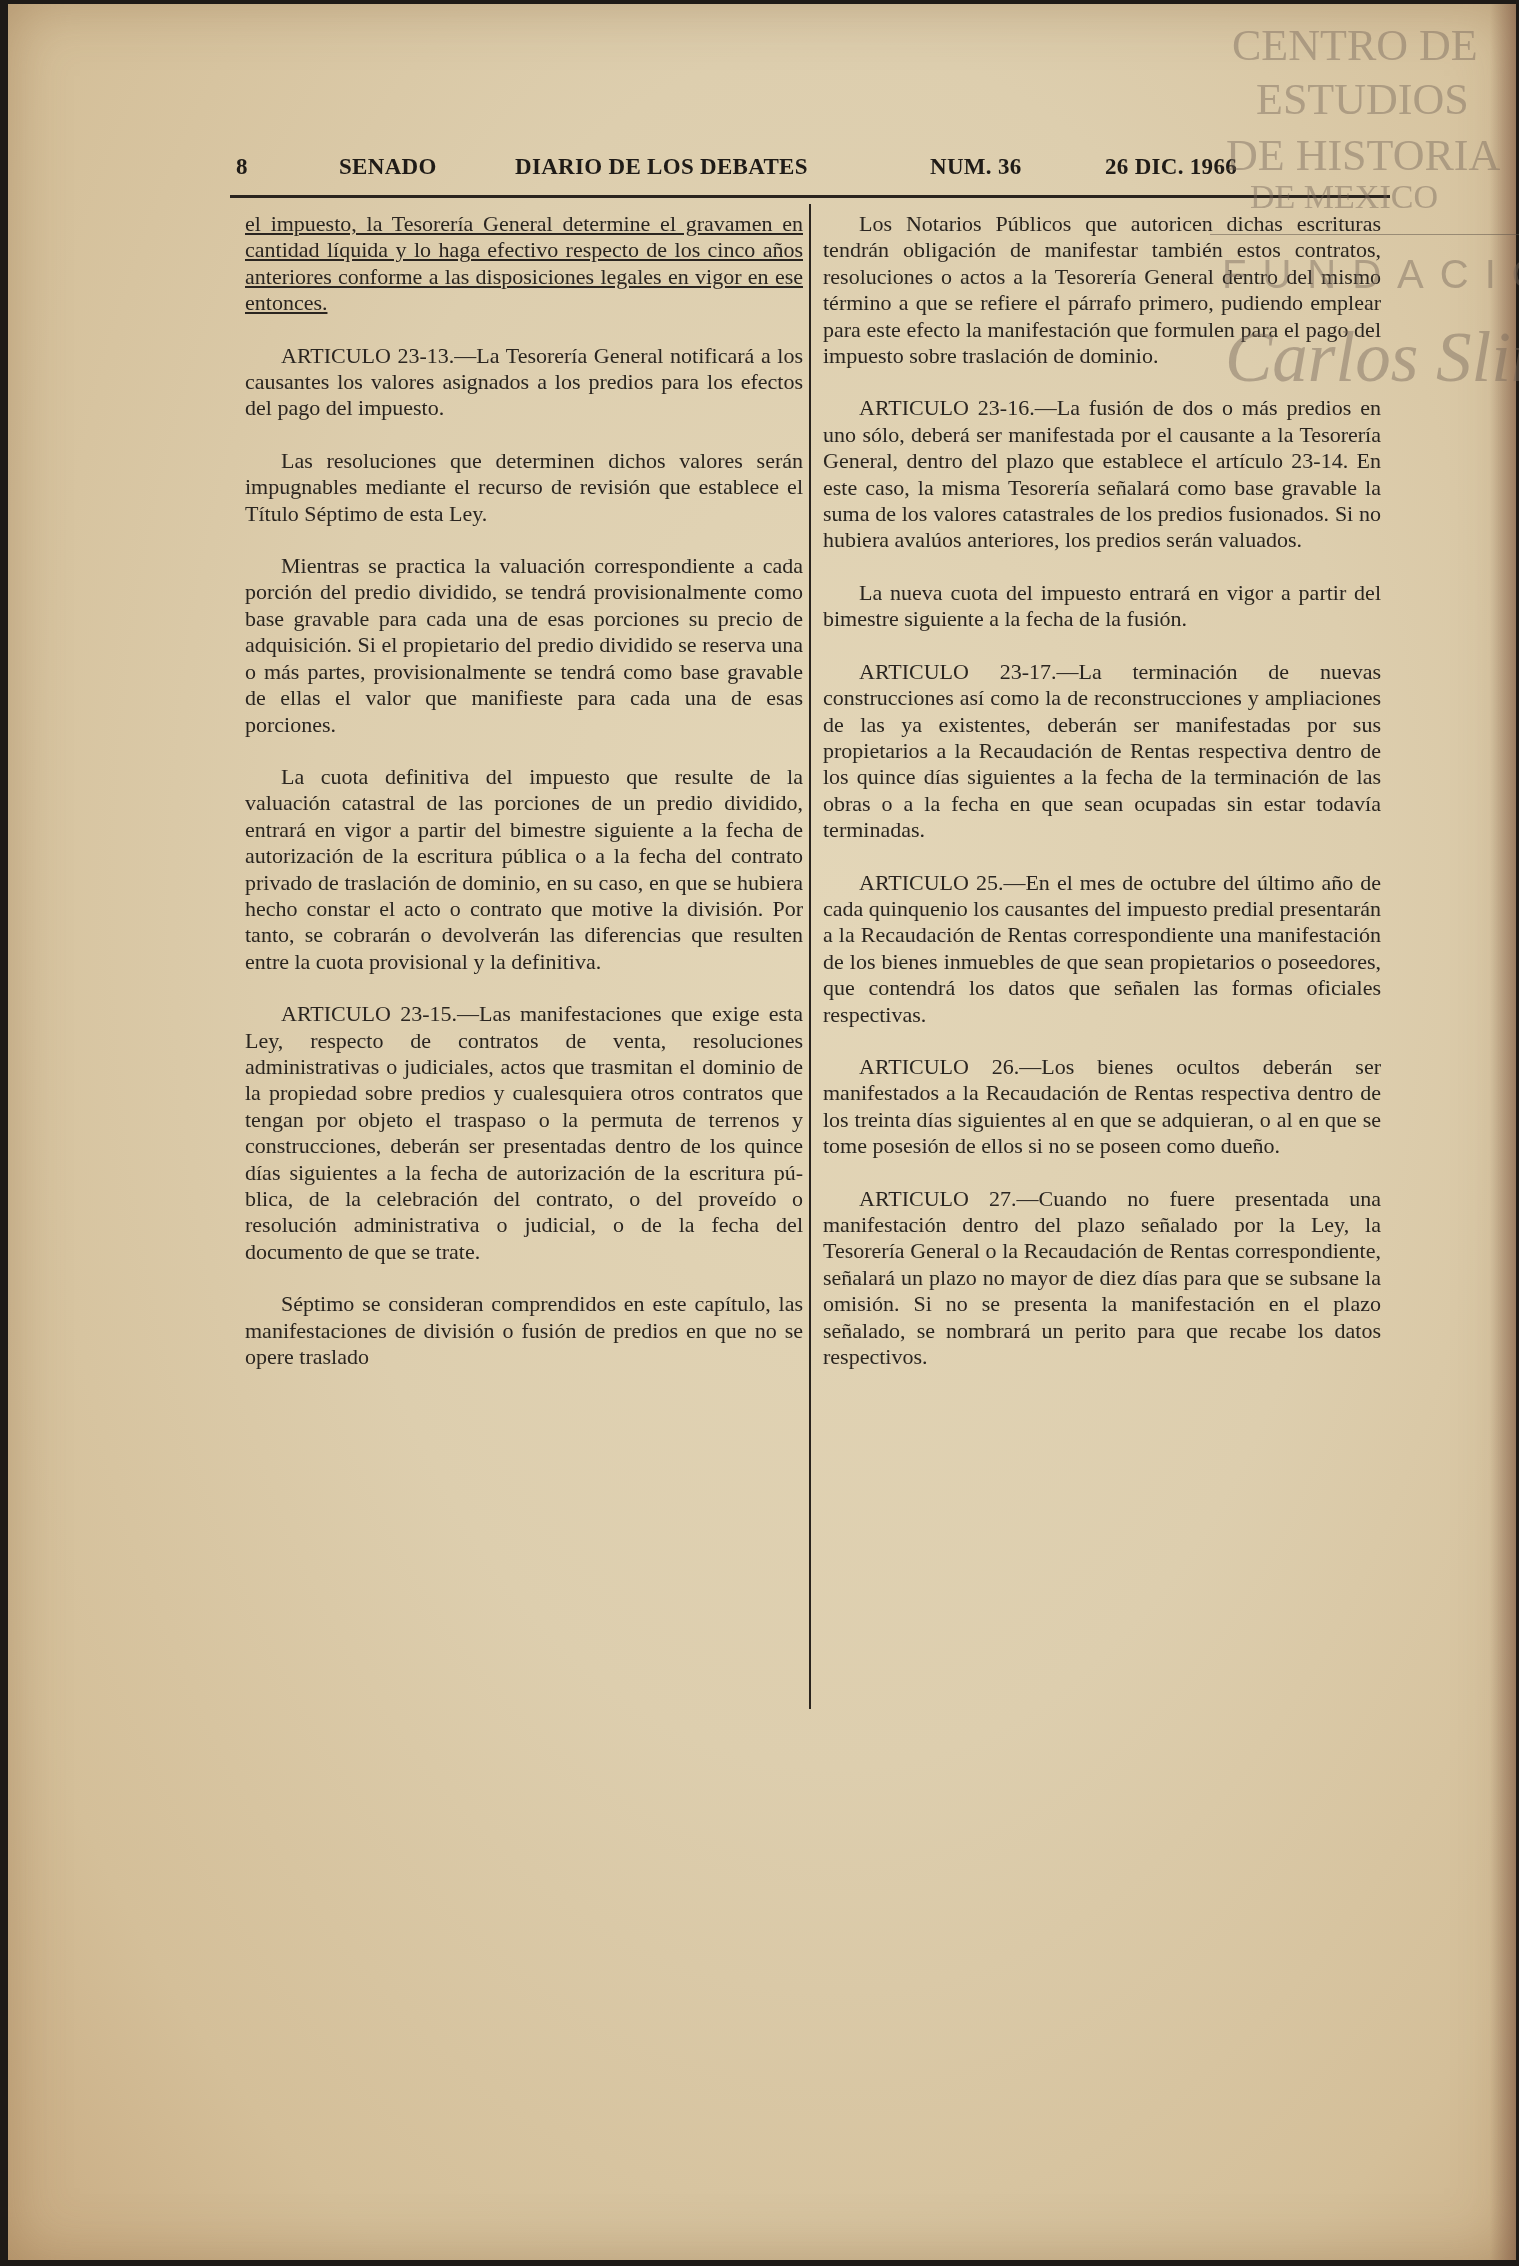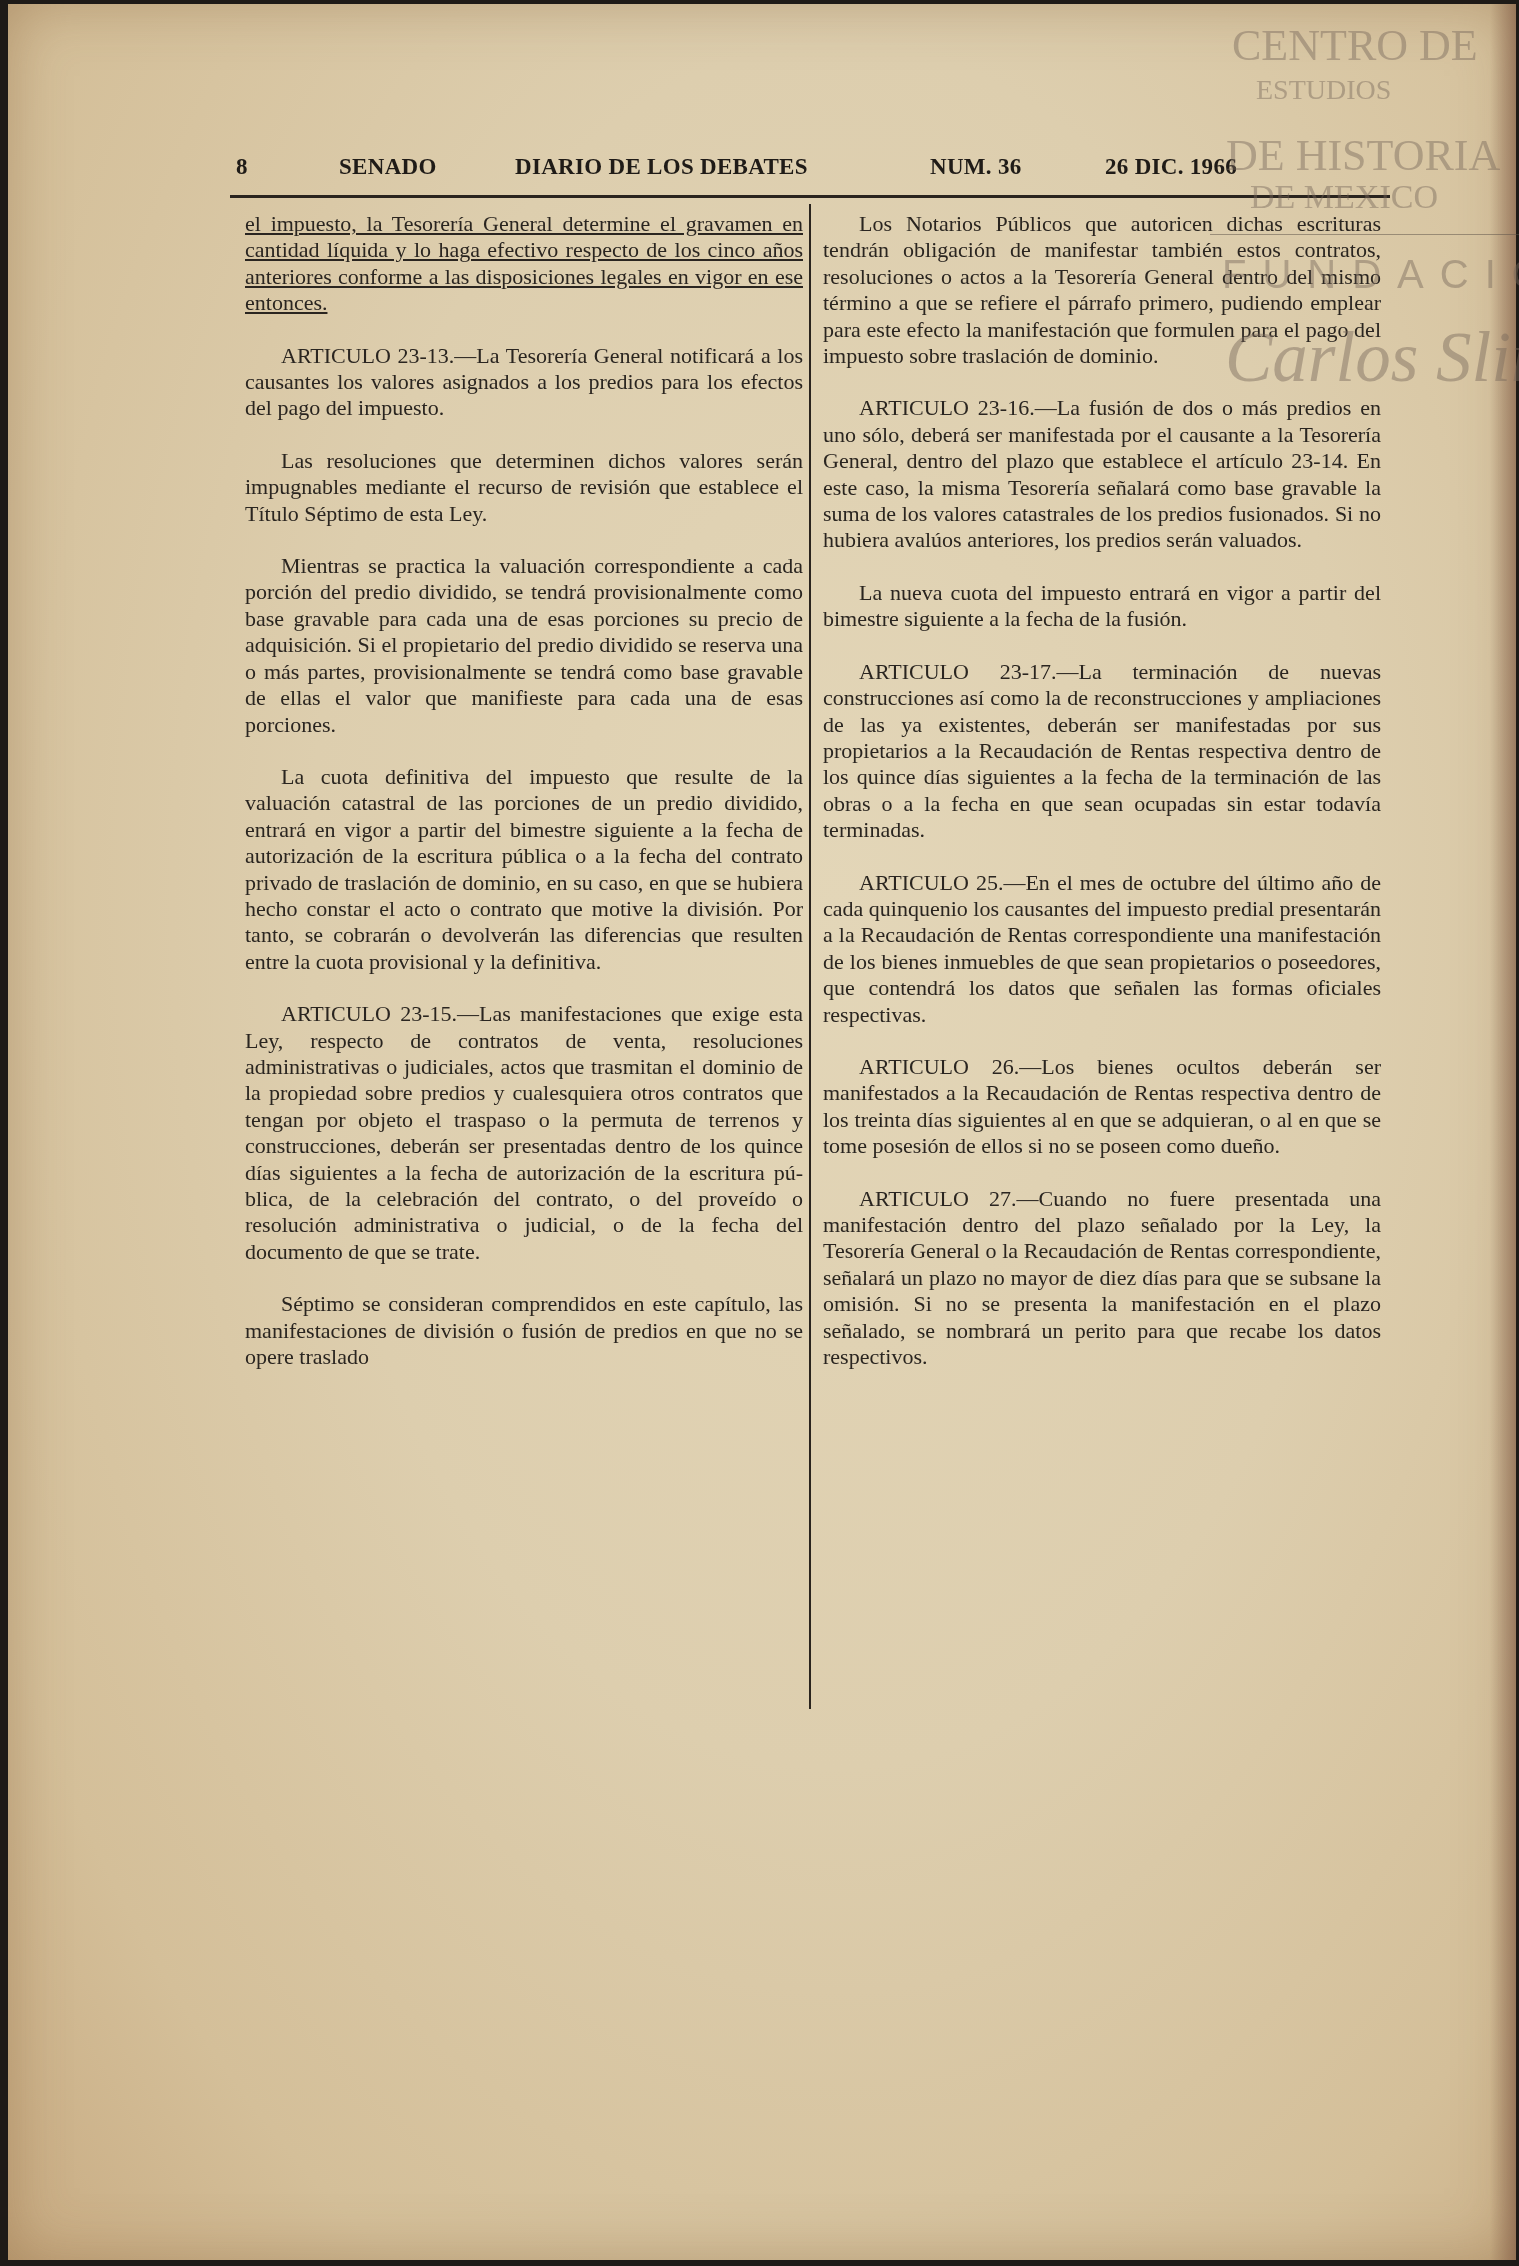--- a/index.html
+++ b/index.html
@@ -45,21 +45,21 @@
   .col-right { left: 815px; }
   .para { margin: 0 0 26px 0; text-indent: 36px; }
   .para.cont { text-indent: 0; text-decoration: underline; }
   .watermark {
     position: absolute; color: rgba(120,105,90,0.45);
     font-family: "Liberation Serif", serif; white-space: nowrap;
     pointer-events: none;
     margin-top: 12px;
   }
   .wm1 { left: 1232px; top: 8px; font-size: 44px; }
-  .wm2 { left: 1256px; top: 62px; font-size: 28px; }
+  .wm2 { left: 1256px; top: 62px; font-size: 44px; }
   .wm3 { left: 1226px; top: 118px; font-size: 44px; }
   .wm4 { left: 1250px; top: 166px; font-size: 34px; }
   .wm5 { left: 1222px; top: 240px; font-size: 40px; letter-spacing: 16px;
          font-family: "Liberation Sans", sans-serif; font-weight: 300; }
   .wm6 { left: 1225px; top: 305px; font-size: 71px; font-style: italic; }
   .wm-rule { position: absolute; left: 1210px; top: 234px; width: 309px; height: 1px;
              background: rgba(90,80,70,0.5); }
 </style>
 </head>
 <body>

